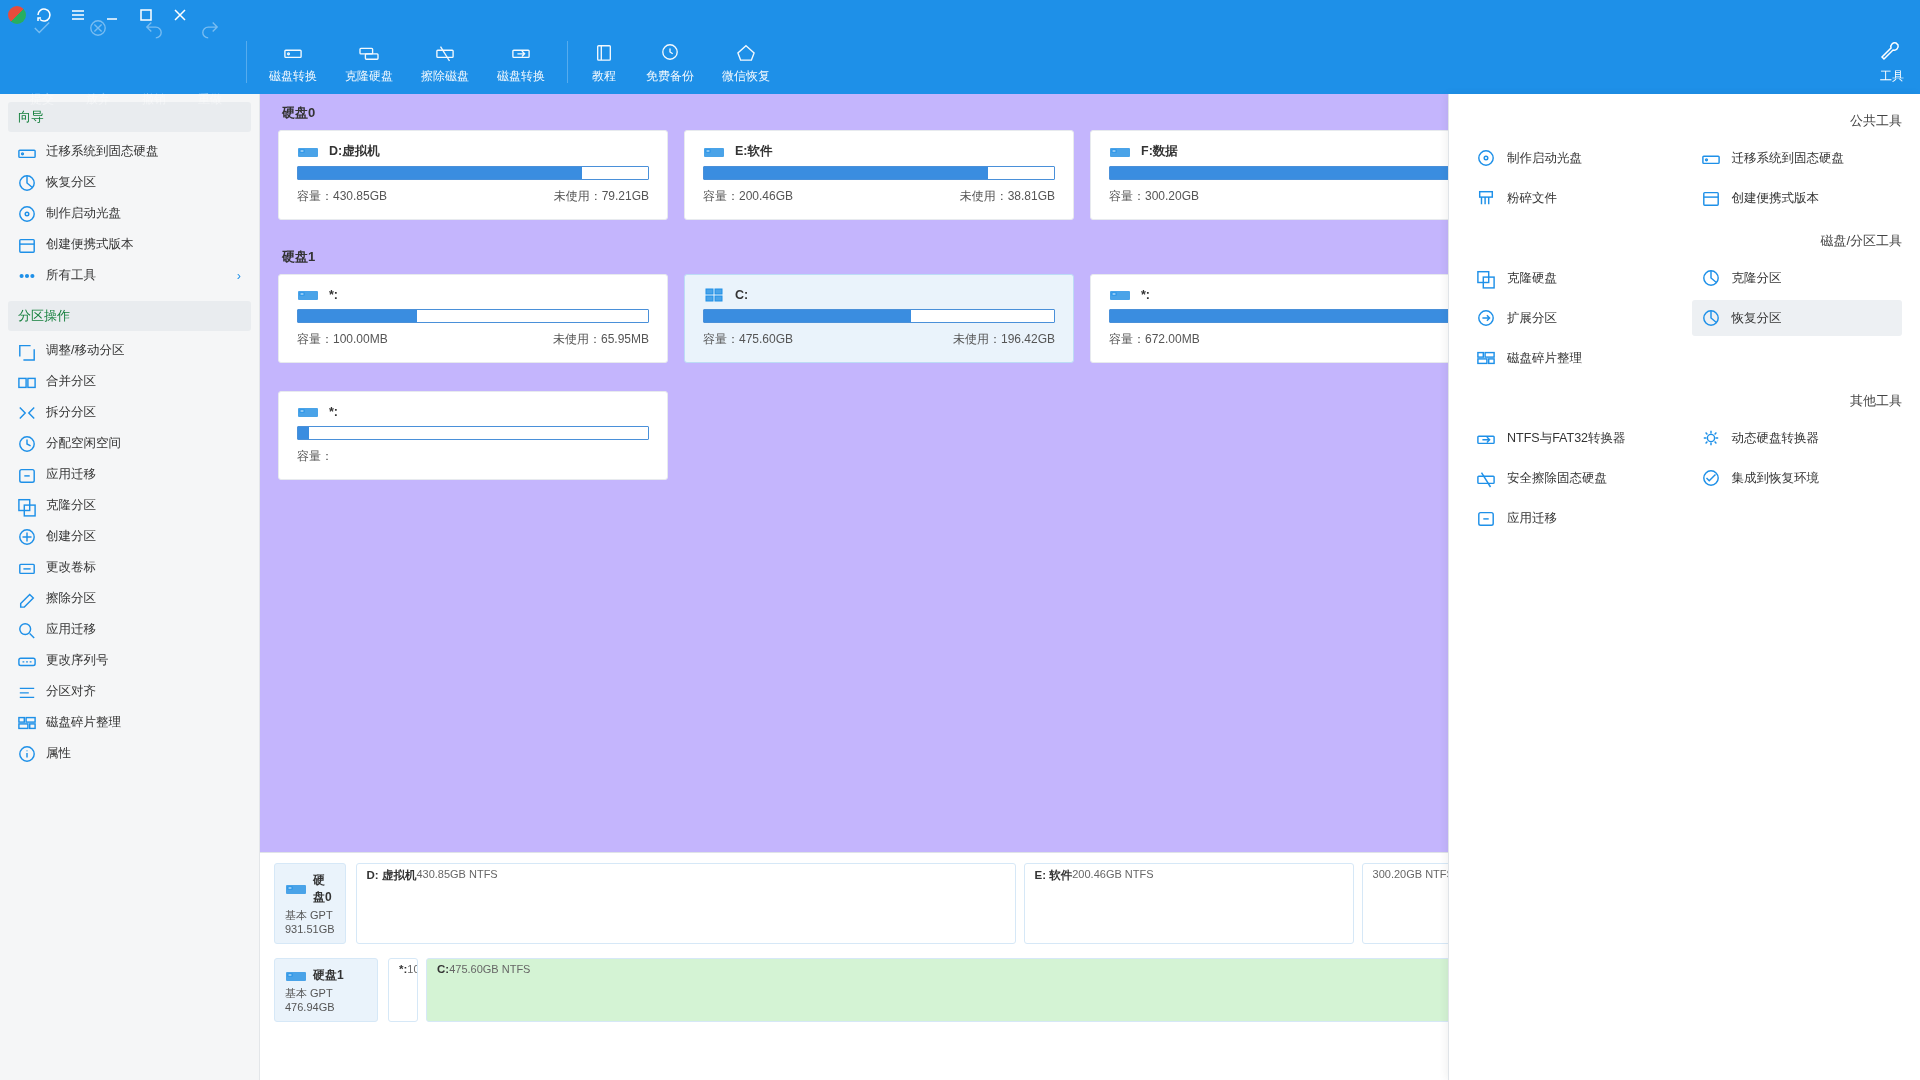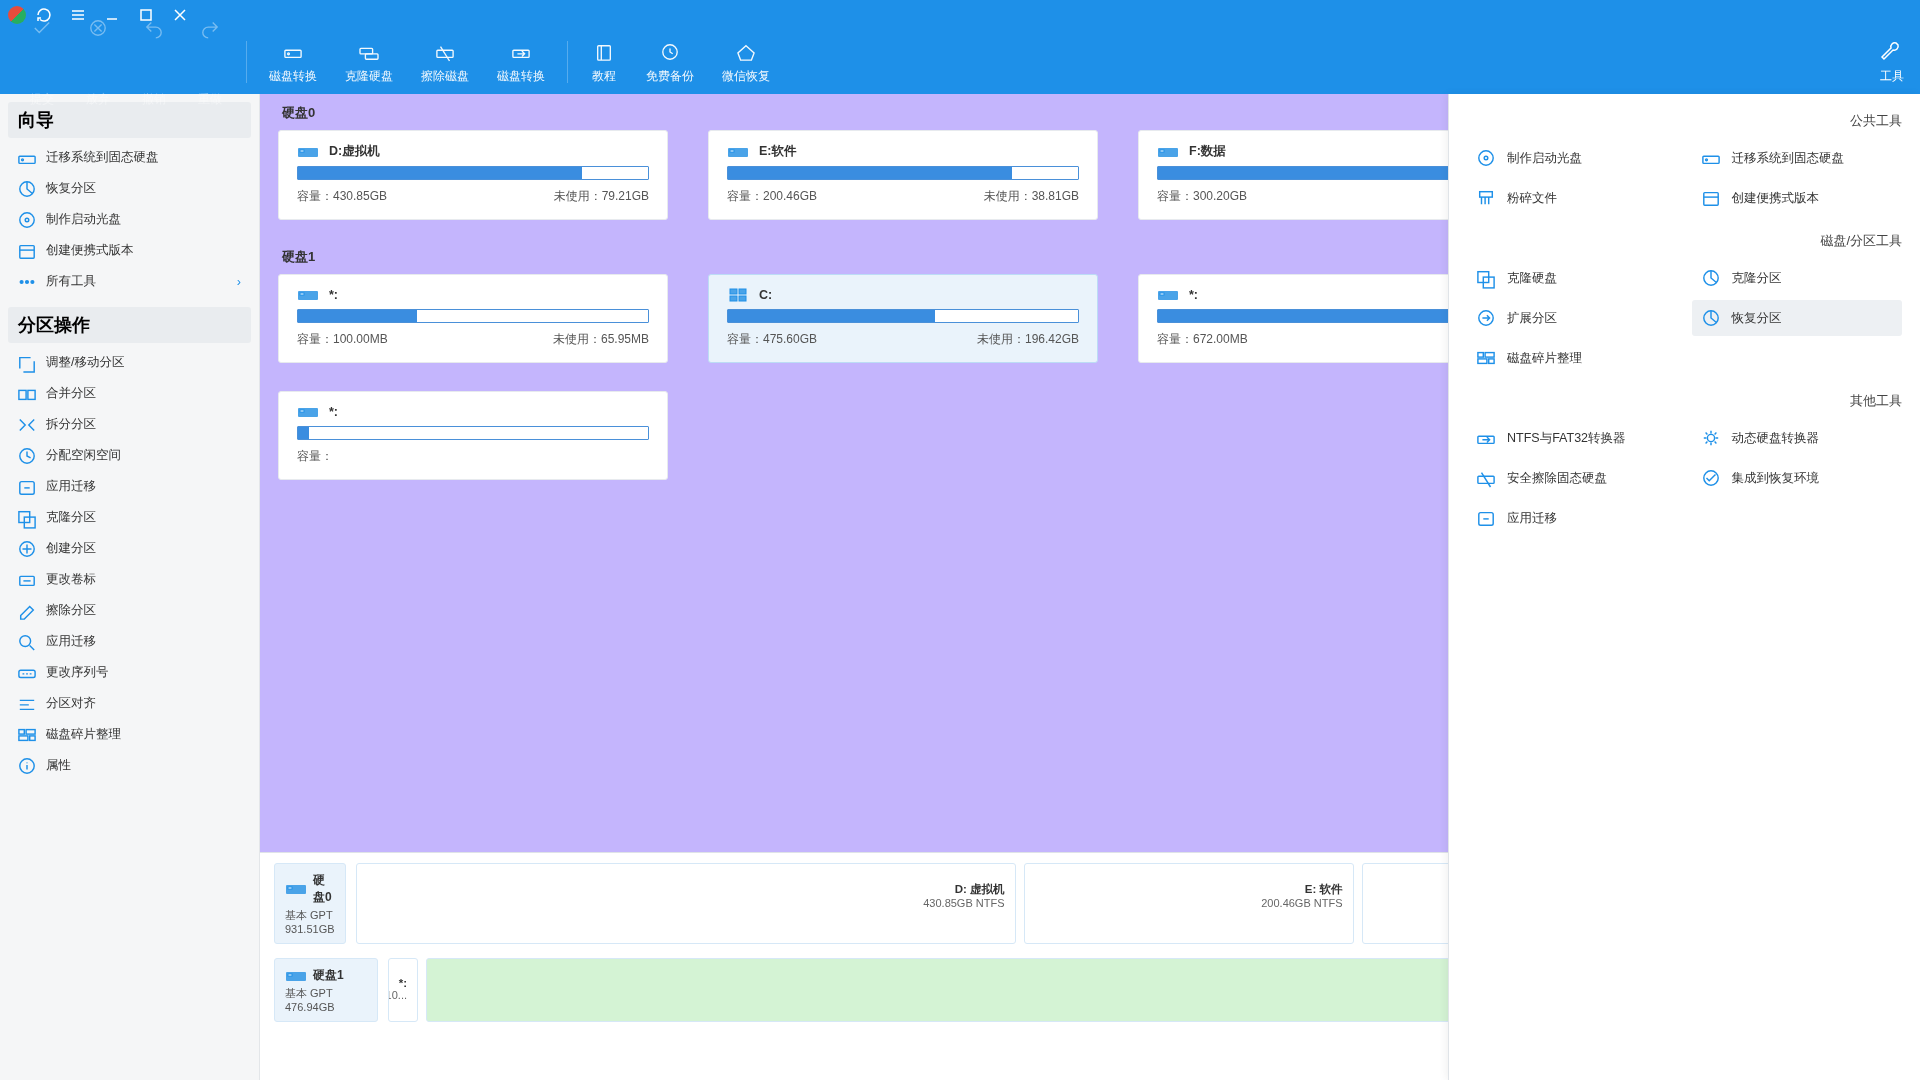--- a/index.html
+++ b/index.html
@@ -20,49 +20,49 @@
 .tool-item .ti-icon svg { stroke:#fff; fill:none; stroke-width:1.5; }
 .tool-item .ti-label { font-size: 12px; }
 .tool-sep { width: 1px; height: 42px; background: rgba(255,255,255,0.25); margin: 0 8px; }
 .toolbar .tools-right { position: absolute; right: 14px; display: flex; flex-direction: column; align-items: center; color: #fff; cursor: pointer; }
 .tools-right .ti-icon { width: 28px; height: 24px; margin-bottom: 4px; display:flex; align-items:center; justify-content:center;}
 .tools-right svg { stroke:#fff; fill:none; stroke-width:1.5;}
 
 .body-row { display: flex; height: calc(1080px - 94px); }
 
 .sidebar { width: 260px; background: #f5f6f7; border-right: 1px solid #e3e6e9; padding: 8px 8px; overflow-y: auto; }
-.sb-header { font-size: 18px; color: #000000; background: #e9ecef; padding: 6px 10px; border-radius: 3px; margin-bottom: 4px; font-weight: bold; }
+.sb-header { font-size: 13px; color: #15803d; background: #e9ecef; padding: 6px 10px; border-radius: 3px; margin-bottom: 4px; }
 .sb-item { display: flex; align-items: center; padding: 7px 10px; color: #333; cursor: pointer; border-radius: 3px; font-size: 12.5px; }
 .sb-item .sb-icon { width: 18px; height: 16px; margin-right: 10px; display:flex; align-items:center; justify-content:center;}
 .sb-item .sb-icon svg { stroke:#1e90e8; fill:none; stroke-width:1.6; }
 .sb-item .sb-arrow { margin-left: auto; color: #1e90e8; }
 
 .main { flex: 1; background: #c4b5fd; position: relative; overflow: hidden; }
 .main-top { padding: 8px 18px 0 18px; height: 510px; overflow-y: auto; }
 .disk-title { font-weight: 700; font-size: 13px; color: #333; margin: 2px 0 8px 4px; }
-.cards-row { display: flex; gap: 40px; margin-bottom: 28px; }
+.cards-row { display: flex; gap: 16px; margin-bottom: 28px; }
 .card { width: 390px; background: #fff; border: 1px solid #e7eaee; border-radius: 3px; padding: 12px 18px 14px 18px; }
 .card.sel { background: #eaf3fb; border-color:#bcdcf5; }
 .card-h { display: flex; align-items: center; gap: 10px; margin-bottom: 6px; }
 .card-h .drv-ic { width: 22px; height: 16px; display:flex; align-items:center; justify-content:center;}
 .card-h .drv-ic svg { stroke:#1e90e8; fill:#1e90e8; }
 .card-h .drv-nm { font-weight: 700; color: #333; font-size: 12.5px;}
 .pb { width: 100%; height: 14px; background: #fff; border: 1px solid #4a90d9; border-radius: 1px; overflow: hidden; margin-bottom: 8px; }
 .pb .fill { height: 100%; background: #3a8de0; }
 .card-f { display: flex; justify-content: space-between; color: #555; font-size: 12px; }
 
 .main-bottom { position: absolute; left: 0; right: 0; bottom: 0; height: 228px; background: #fff; border-top: 1px solid #dfe3e8; padding: 10px 14px; overflow: hidden; }
 .dk-row { display: flex; gap: 10px; margin-bottom: 14px; align-items: stretch; }
 .dk-info { width: 104px; background: #eaf3fb; border: 1px solid #d6e8f7; border-radius: 3px; padding: 8px 10px; display: flex; flex-direction: column; justify-content: center; }
 .dk-info .dk-ic { display:flex; align-items:center; gap:6px; margin-bottom:2px;}
 .dk-info .dk-ic svg { stroke:#1e90e8; fill:#1e90e8;}
 .dk-info .dk-name { font-weight: 700; font-size: 12px; color: #333; }
 .dk-info .dk-sub { font-size: 11px; color: #555; }
 .dk-parts { flex: 1; display: flex; gap: 8px; }
-.dk-part { border: 1px solid #d6e8f7; border-radius: 3px; padding: 4px 10px 6px 10px; display: flex; flex-direction: column; overflow: hidden; align-items: flex-end; }
+.dk-part { border: 1px solid #d6e8f7; border-radius: 3px; padding: 4px 10px 6px 10px; display: flex; flex-direction: row; overflow: hidden; }
 .dk-part.sel { background: #d4f3d4; }
 .dk-part .pbar { height: 10px; background: #f1f3f5; border-radius: 1px; overflow: hidden; margin-bottom: 4px; }
 .dk-part .pbar .pf { height: 100%; background: #3cc93c; }
 .dk-part .pnm { font-size: 11.5px; font-weight: 700; color: #333; }
 .dk-part .pdt { font-size: 11px; color: #666; }
 
 .panel { position: absolute; right: 0; top: 94px; width: 472px; bottom: 0; background: #fff; border-left: 1px solid #e0e4e8; box-shadow: -2px 0 8px rgba(0,0,0,0.06); padding: 12px 18px; }
 .panel .pn-hdr { font-size: 13px; color: #444; padding: 6px 0 10px 0; text-align: right; }
 .panel .pn-grid { display: grid; grid-template-columns: 1fr 1fr; gap: 4px 14px; margin-bottom: 10px; }
 .pn-item { display: flex; align-items: center; gap: 10px; padding: 8px 8px; cursor: pointer; border-radius: 3px; font-size: 12.5px; color: #333;}

